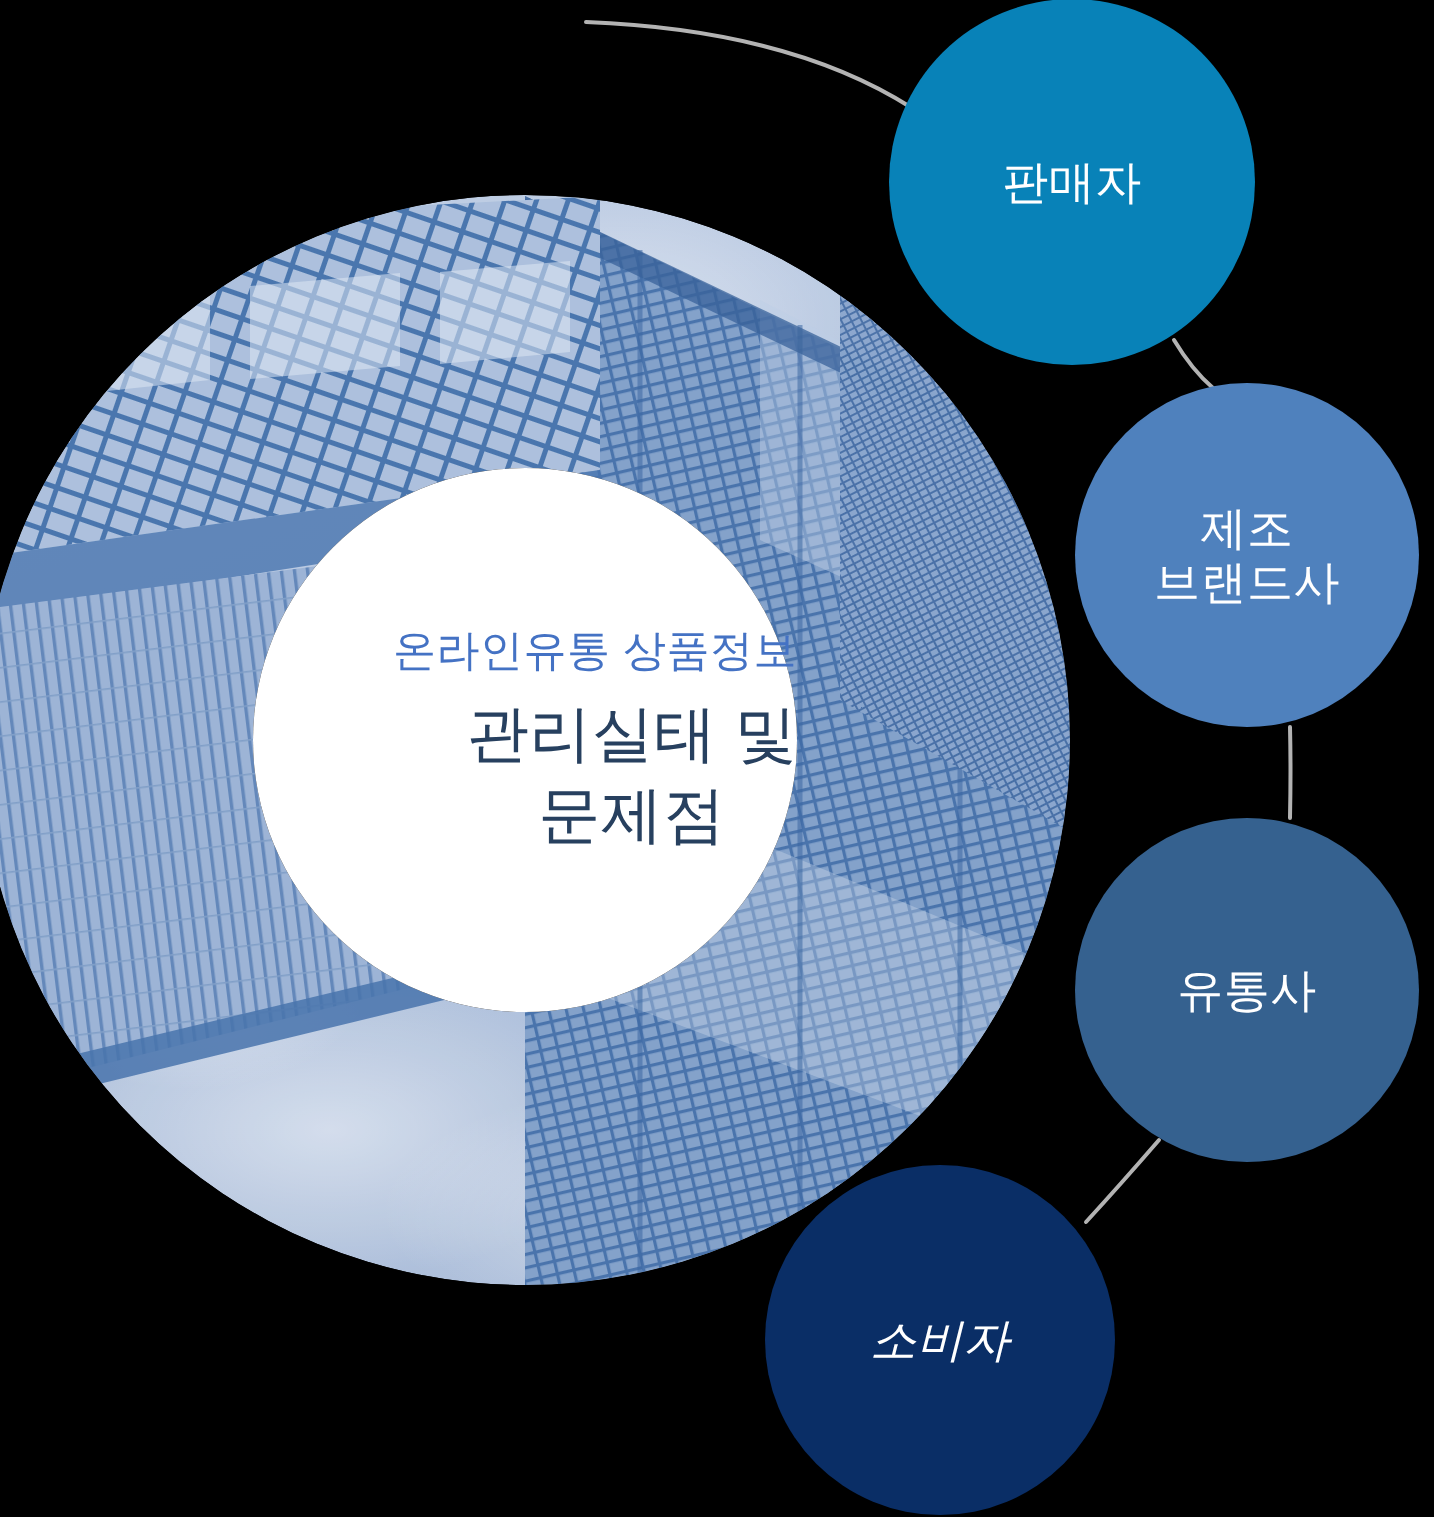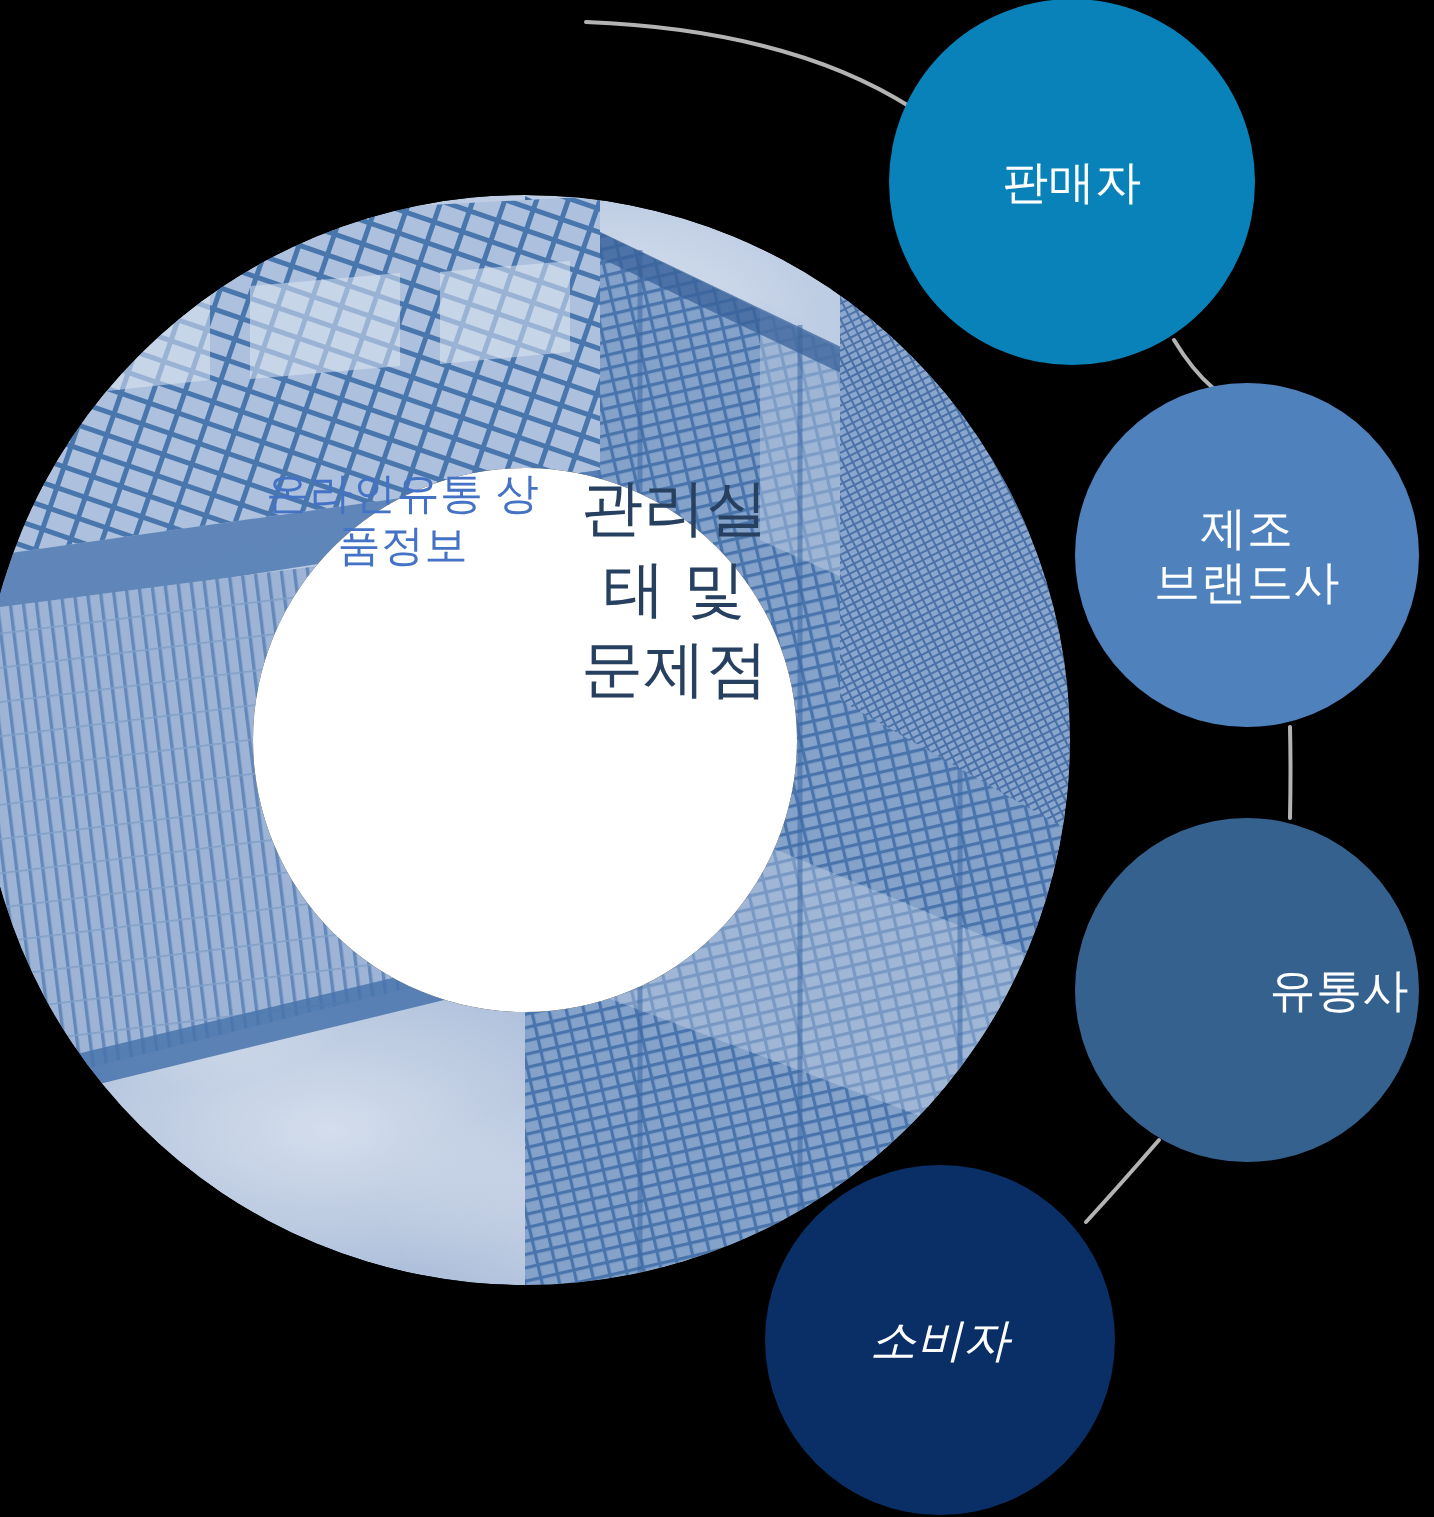--- a/index.html
+++ b/index.html
@@ -53,22 +53,22 @@
   }
 
   
   #hub-text {
     position: absolute;
     left: 253px;
     top: 468px;
     width: 544px;
     height: 544px;
     display: flex;
-    flex-direction: row;
-    align-items: flex-start;
+    flex-direction: column;
+    align-items: flex-end;
     justify-content: center;
     text-align: center;
     z-index: 4;
     pointer-events: none;
   }
   #hub-eyebrow {
     font-size: 43px;
     color: #4472C4;
     font-weight: 400;
     letter-spacing: 0.5px;
@@ -228,21 +228,21 @@
   </svg>
 
   <div class="nodes">
     <div class="node" style="left: 889px; top: -1px; width: 366px; height: 366px; background: rgb(8, 130, 184);">
       <span class="node-label">판매자</span>
     </div>
     <div class="node" style="left: 1075px; top: 383px; width: 344px; height: 344px; background: rgb(79, 129, 189); text-align: center;">
       <span class="node-label">제조
 브랜드사</span>
     </div>
-    <div class="node" style="left: 1075px; top: 818px; width: 344px; height: 344px; background: rgb(53, 97, 143); justify-content: flex-end;">
+    <div class="node" style="left: 1075px; top: 818px; width: 344px; height: 344px; background: rgb(53, 97, 143);">
       <span class="node-label">유통사</span>
     </div>
     <div class="node" style="left: 765px; top: 1165px; width: 350px; height: 350px; background: rgb(10, 46, 102); font-style: italic;">
       <span class="node-label">소비자</span>
     </div>
   </div>
 
   <div id="hub-text">
     <div id="hub-eyebrow" style="color: rgb(68, 114, 196);">온라인유통 상품정보</div>
     <div id="hub-title" style="color: rgb(39, 64, 95);">관리실태 및

